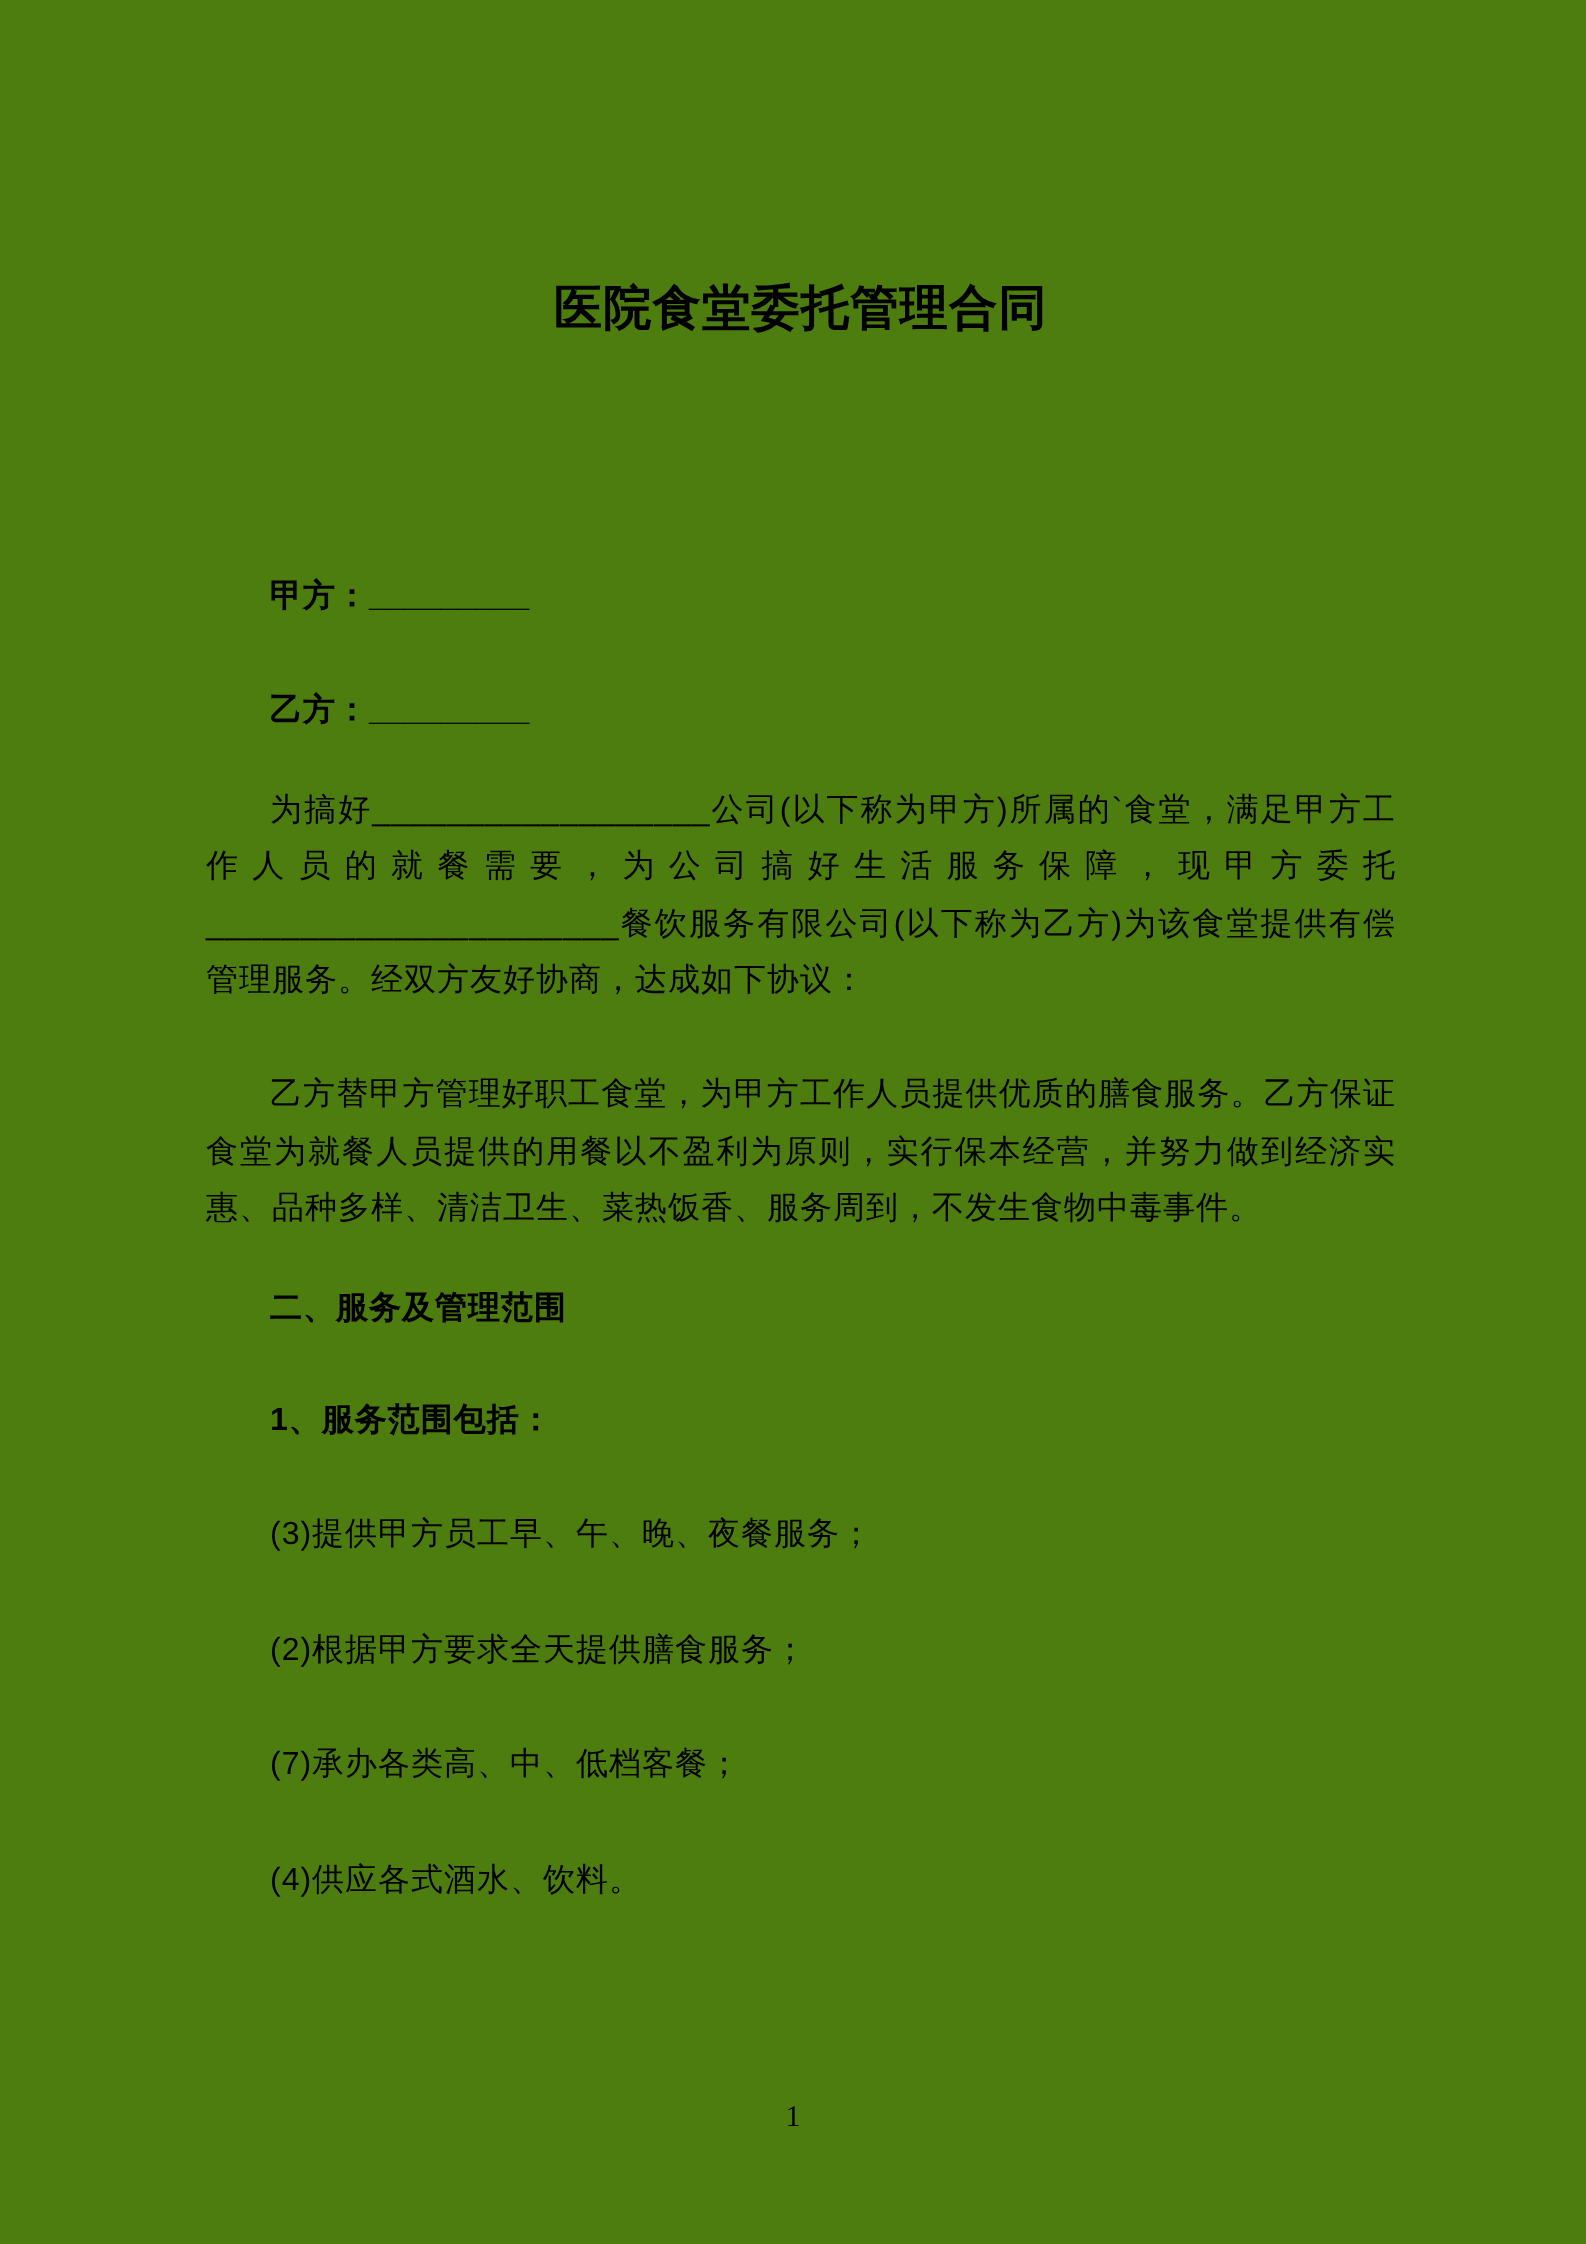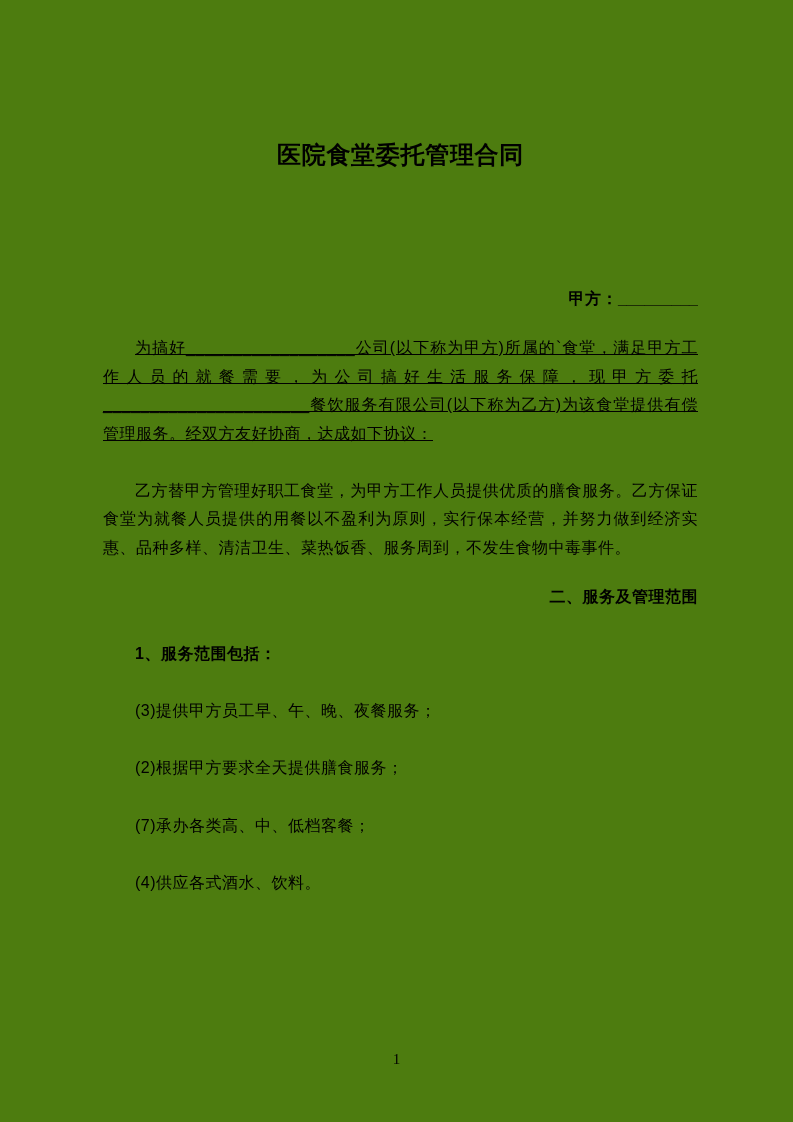--- a/index.html
+++ b/index.html
@@ -30,24 +30,24 @@
   .line {
     margin: 0;
     font-size: 16px;
     line-height: 28.4px;
     text-indent: 32px;
     letter-spacing: 0.5px;
   }
   .para {
     text-align: justify;
   }
-  .bold { font-weight: bold; text-align: right; }
+  .bold { font-weight: bold; }
   .party-a   { margin-top: 113px; }
   .party-b   { margin-top: 29px; }
-  .preamble  { margin-top: 21px; text-decoration: underline; }
+  .preamble  { margin-top: 21px; }
   .sec1-head { margin-top: 19px; }
   .sec1-body { margin-top: 29px; }
   .sec2-head { margin-top: 21px; }
   .list-intro{ margin-top: 28px; font-weight: bold; }
   .item      { margin-top: 29px; }
   .blank {
     letter-spacing: 0;
   }
   .page-number {
     position: absolute;
@@ -62,20 +62,21 @@
 </style>
 </head>
 <body>
 
 <div class="page">
 
   <h1 class="doc-title">医院食堂委托管理合同</h1>
 
   <p class="line party-a bold"><span>甲方：</span><span class="blank">_________</span></p>
 
+  <p class="line party-b bold"><span>乙方：</span><span class="blank">_________</span></p>
 
   <p class="line para preamble">为搞好__________________公司(以下称为甲方)所属的`食堂，满足甲方工作人员的就餐需要，为公司搞好生活服务保障，现甲方委托______________________餐饮服务有限公司(以下称为乙方)为该食堂提供有偿管理服务。经双方友好协商，达成如下协议：</p>
 
 
   <p class="line para sec1-body">乙方替甲方管理好职工食堂，为甲方工作人员提供优质的膳食服务。乙方保证食堂为就餐人员提供的用餐以不盈利为原则，实行保本经营，并努力做到经济实惠、品种多样、清洁卫生、菜热饭香、服务周到，不发生食物中毒事件。</p>
 
   <h2 class="line bold sec2-head">二、服务及管理范围</h2>
 
   <p class="line para list-intro">1、服务范围包括：</p>
 

